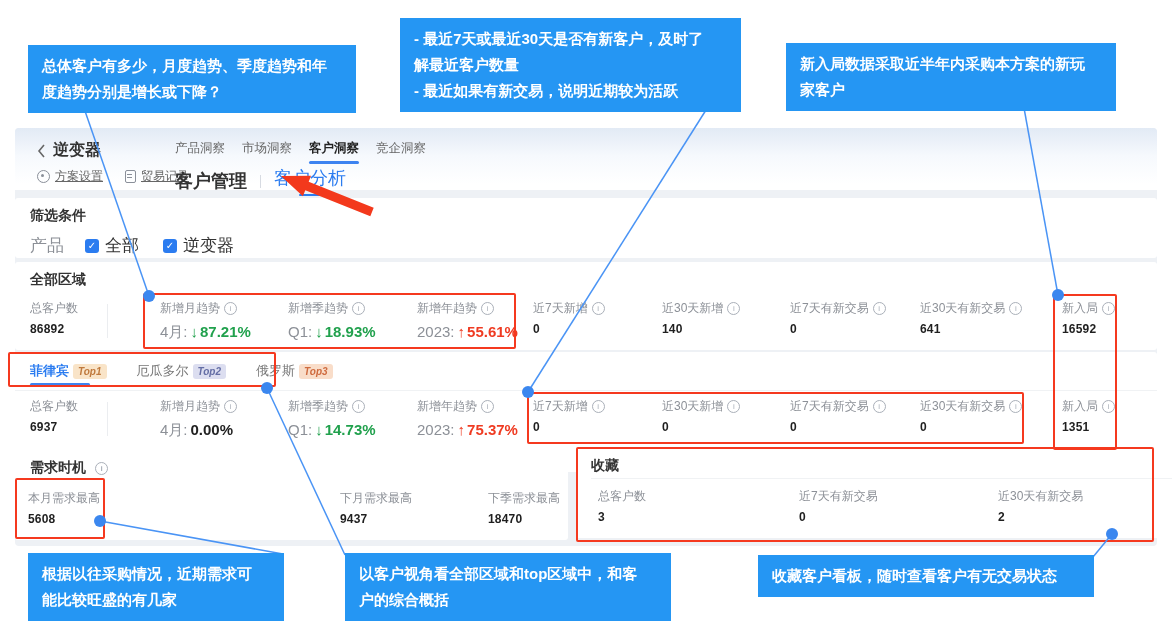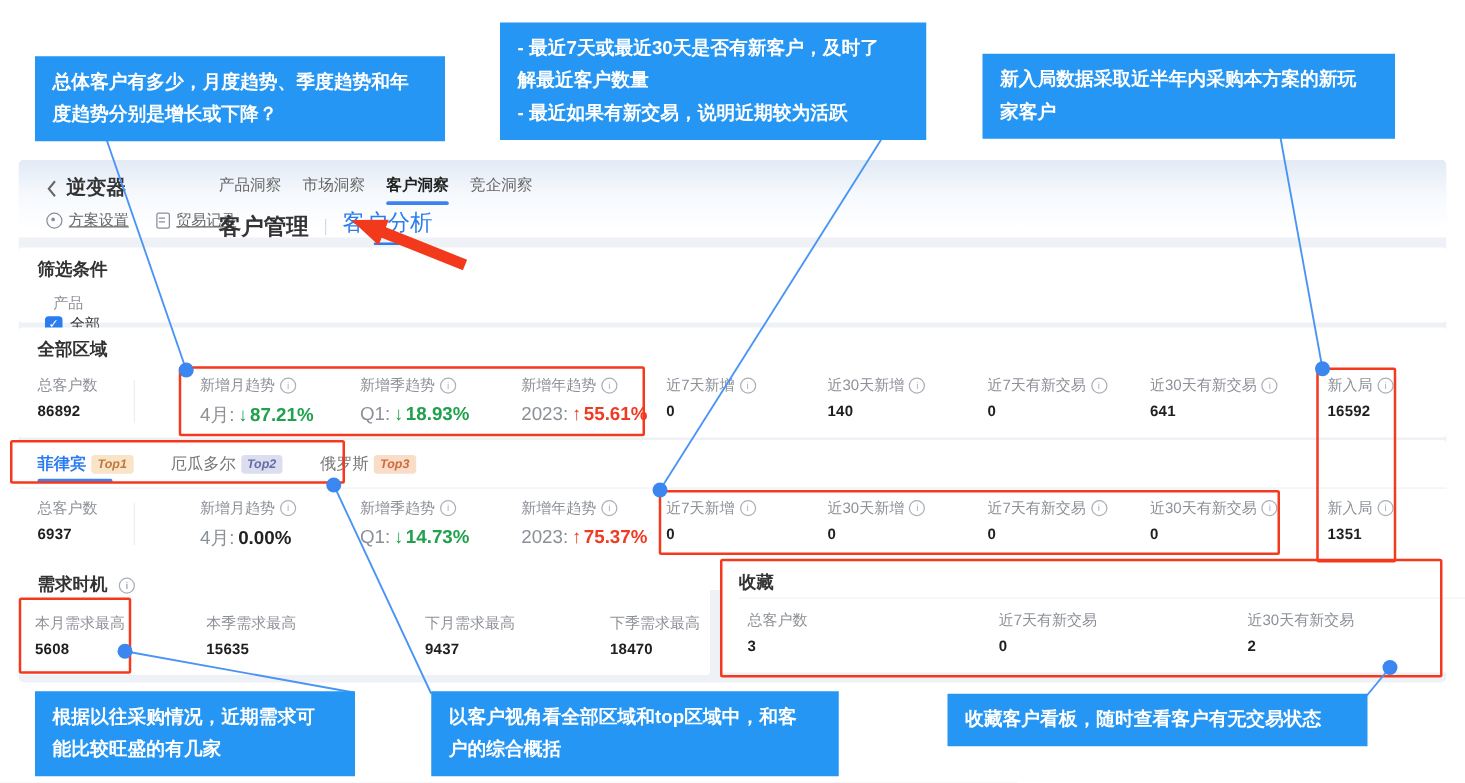--- a/index.html
+++ b/index.html
@@ -49,21 +49,21 @@
   .s-trend{margin-top:6px;white-space:nowrap;}
   .pfx{font-size:15px;color:#8c9097;margin-right:3px;}
   .pct{font-size:15px;font-weight:700;}
   .pct .arr{margin-right:2px;font-weight:700;}
   .green{color:#21a14d;}
   .redc{color:#ef3b22;}
   .darkc{color:#222;}
   .vdiv{position:absolute;width:1px;background:#ebedf0;}
 
   
-  .f-row{position:absolute;left:15px;top:36px;display:flex;align-items:center;font-size:12px;flex-direction:column;}
+  .f-row{position:absolute;left:15px;top:36px;display:flex;align-items:center;font-size:17px;}
   .f-label{color:#8c9097;width:55px;}
   .cb-item{display:flex;align-items:center;gap:6px;margin-right:24px;cursor:pointer;color:#333;}
   .cb{width:14px;height:14px;background:#2b7cf0;border-radius:3px;position:relative;flex:none;}
   .cb::after{content:"✓";position:absolute;left:0;top:0;width:14px;height:14px;line-height:14px;text-align:center;color:#fff;font-size:10px;font-weight:700;}
 
   
   .rtabs{position:absolute;left:15px;top:10px;display:flex;align-items:center;}
   .rtab{display:flex;align-items:center;gap:4px;margin-right:30px;cursor:pointer;font-size:13px;color:#777;}
   .rtab.active .rtab-name{color:#2b7cf0;font-weight:700;}
   .badge{font-size:10px;font-weight:700;font-style:italic;padding:1px 5px;border-radius:3px;line-height:13px;}
@@ -285,26 +285,20 @@
   <div class="card demand-card">
     <div class="card-h">
       <span>需求时机</span>
         <span class="info-i"></span>
     </div>
     <div class="stat" style="left:13px;top:40px">
       <div class="s-label">
           <span>本月需求最高</span>
         </div>
       <div class="s-value">5608</div>
-    </div>
-    <div class="stat" style="left:150px;top:40px">
-      <div class="s-label">
-          <span>本季需求最高</span>
-        </div>
-      <div class="s-value">15635</div>
     </div>
     <div class="stat" style="left:325px;top:40px">
       <div class="s-label">
           <span>下月需求最高</span>
         </div>
       <div class="s-value">9437</div>
     </div>
     <div class="stat" style="left:473px;top:40px">
       <div class="s-label">
           <span>下季需求最高</span>

